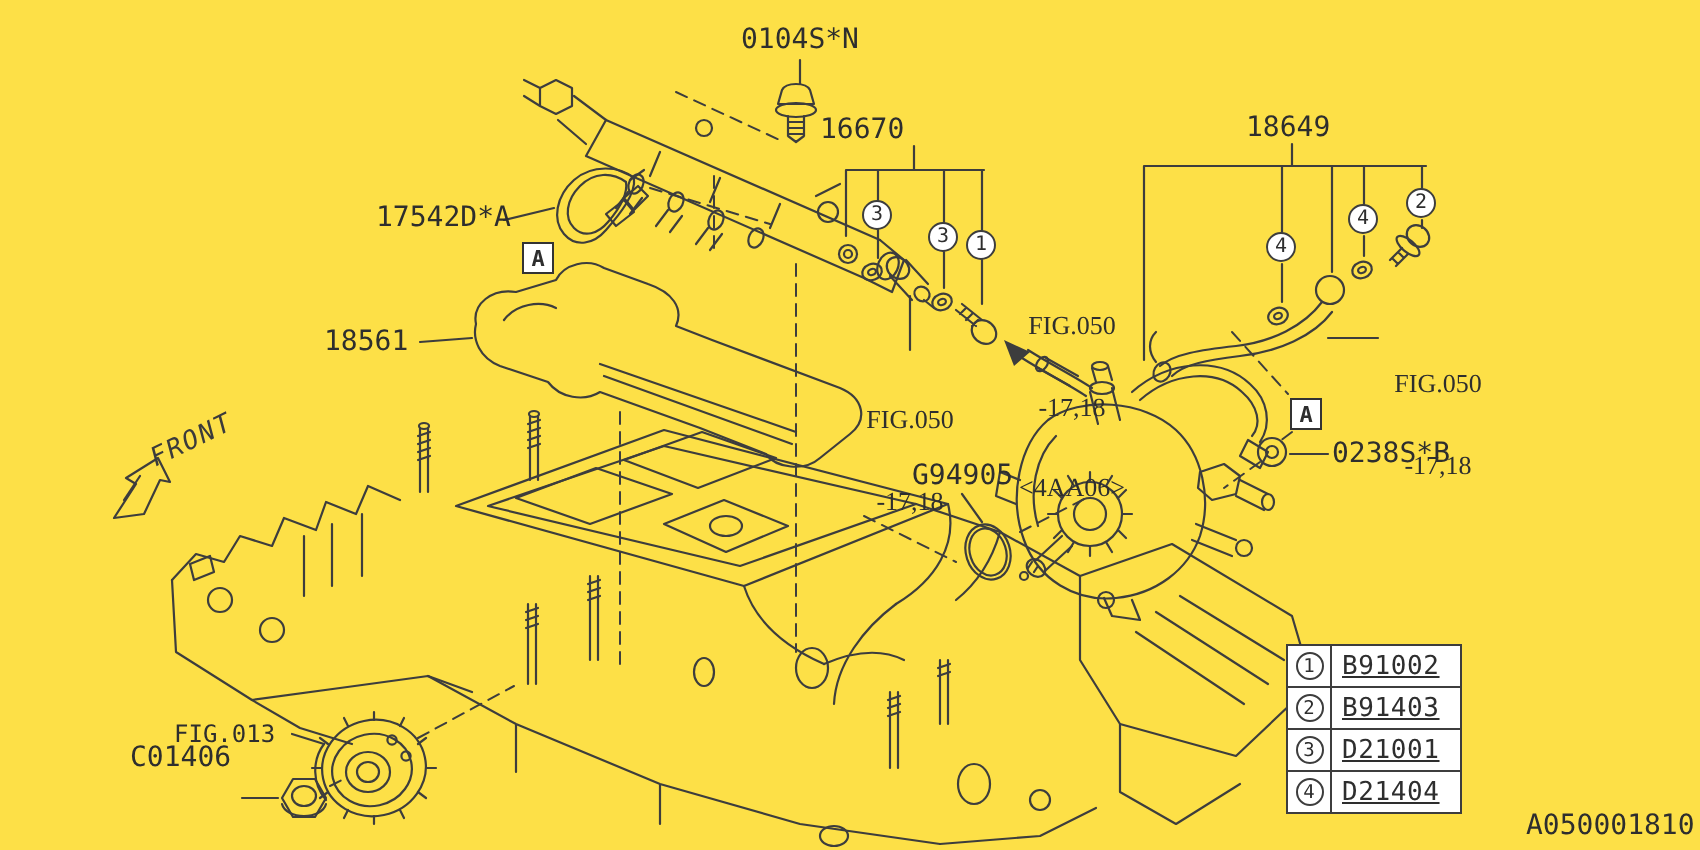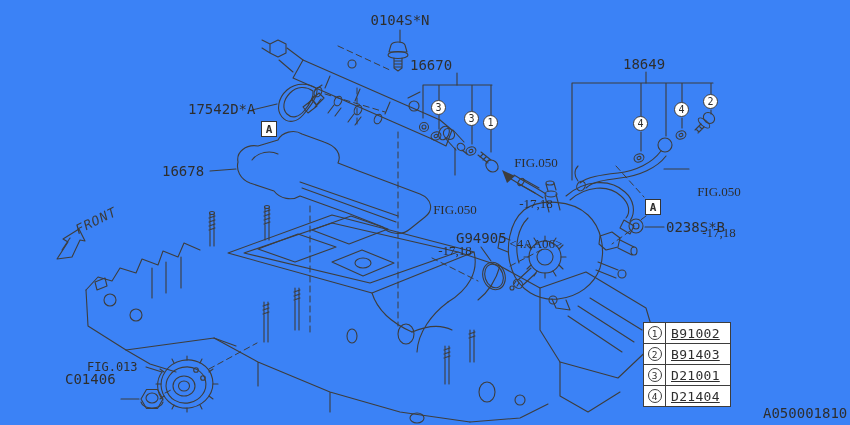--- a/index.html
+++ b/index.html
@@ -1,17 +1,17 @@
 <!DOCTYPE html>
 <html><head>
 <meta charset="utf-8">
 <style>
   html,body{margin:0;padding:0;background:#fff;}
   #stage{
-    position:relative;width:850px;height:425px;background:#3b82f6;overflow:hidden;
+    position:relative;width:850px;height:425px;background:#fde047;overflow:hidden;
     font-family:"DejaVu Sans Mono","Liberation Mono",monospace;color:#2e2e2e;
   }
   #lineart{position:absolute;left:0;top:0;}
   .lbl{
     position:absolute;font-size:14px;letter-spacing:0px;white-space:pre;
     color:#2e2e2e;line-height:14px;
   }
   .lbl.center{text-align:center;}
   .fig{font-size:13px;line-height:13.5px;text-align:center;font-family:Liberation Serif, serif;}
   .callout{
@@ -251,21 +251,21 @@
   </svg>
 
   <div class="lbl center" style="left:363px;top:13px;width:74px;">0104S*N</div>
 
   <div class="lbl" style="left:410px;top:58px;">16670</div>
 
   <div class="lbl" style="left:623px;top:57px;">18649</div>
 
   <div class="lbl" style="left:188px;top:102px;">17542D*A</div>
 
-  <div class="lbl" style="left:162px;top:164px;">16678</div>
+  <div class="lbl" style="left:162px;top:164px;">18561</div>
 
   <div class="abox" style="left:261px;top:121px;">A</div>
   <div class="abox" style="left:645px;top:199px;">A</div>
 
   <div class="lbl fig" style="left:500px;top:129px;width:72px;">
     <div>FIG.050</div>
     <div>-17,18</div>
     <div>&lt;4AA06&gt;</div>
   </div>
 

